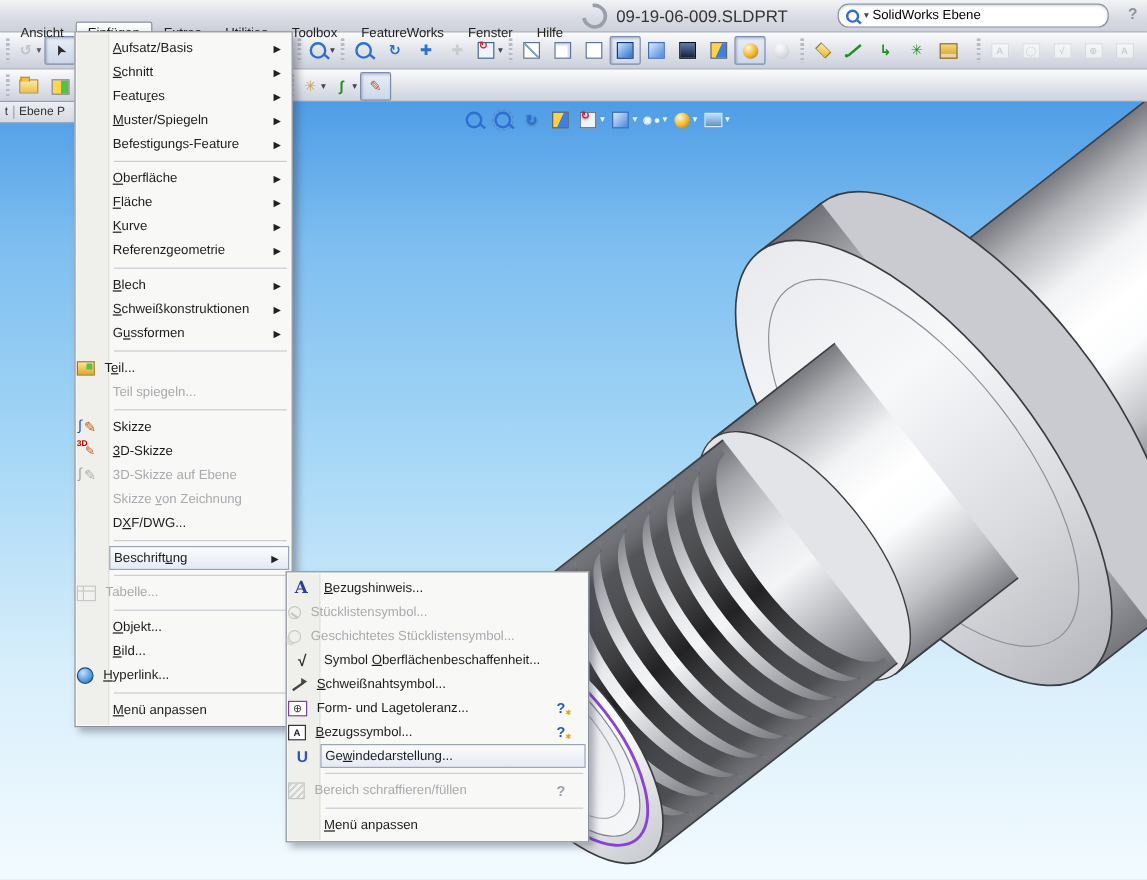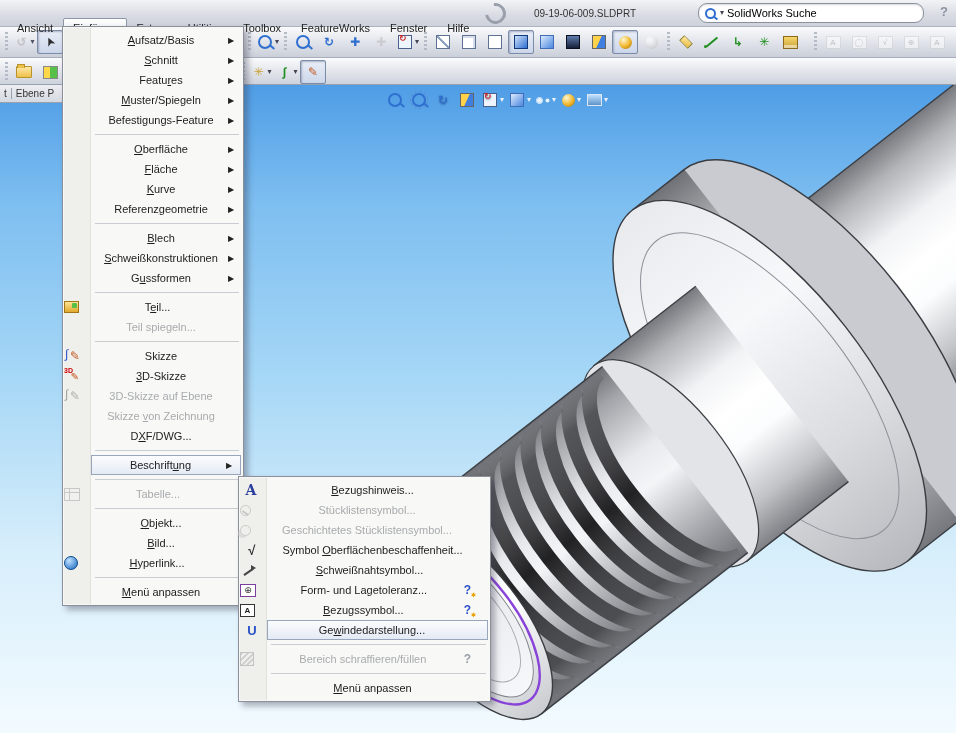--- a/index.html
+++ b/index.html
@@ -7,21 +7,21 @@
        -webkit-font-smoothing:antialiased;}
   .app{position:relative;width:956px;height:733px;background:#d6dae2;overflow:hidden;}
 
   
   .menubar{position:relative;height:26px;background:linear-gradient(180deg,#f2f3f6,#d8dbe3 60%,#cdd1da);
            border-bottom:1px solid #aeb3bf;display:flex;align-items:center;font-size:11px;color:#222;}
   .mb-item{padding:3px 9px;margin-top:1px;border:1px solid transparent;border-radius:2px;cursor:default;}
   .mb-item.active{background:linear-gradient(180deg,#ffffff,#e2e6ee);border-color:#8e97a8;}
   .mb-logo{width:15px;height:15px;border:3px solid #9aa0ab;border-left-color:transparent;border-radius:50%;
            transform:rotate(35deg);margin-left:6px;}
-  .doc-title{position:absolute;left:585px;transform:translateX(-50%);font-size:10px;color:#333;}
+  .doc-title{position:absolute;left:585px;transform:translateX(-50%);font-size:14px;color:#333;}
   .search-pill{position:absolute;right:32px;top:3px;width:212px;height:18px;background:#fff;border:1px solid #8a92a0;
                border-radius:9px;display:flex;align-items:center;padding:0 6px;gap:3px;font-size:11px;color:#000;
                box-shadow:inset 0 1px 2px rgba(0,0,0,.15);}
   .search-lens{width:7px;height:7px;border:2px solid #2f6fd0;border-radius:50%;position:relative;flex:none;}
   .search-lens::after{content:"";position:absolute;width:5px;height:2px;background:#2f6fd0;right:-4px;bottom:-2px;
                       transform:rotate(40deg);}
   .mb-help{position:absolute;right:8px;top:4px;font-weight:bold;color:#8d93a0;font-size:13px;}
   .dd{font-size:8px;color:#445;line-height:1;margin-left:1px;}
 
   
@@ -114,21 +114,21 @@
   .q-help.gray{color:#9aa0aa;}
   .q-help.gray::after{content:none;}
 
   
   .panel{position:absolute;background:#f8f8f6;border:1px solid #8a8f99;box-shadow:4px 4px 6px rgba(60,60,80,.4);
          z-index:50;font-size:11px;color:#1c1c1c;padding:3px 1px;}
   .panel .gutterbg{position:absolute;left:1px;top:1px;bottom:1px;width:26px;background:#efefeb;border-right:1px solid #e2e2dc;}
   #insert-menu{left:62px;top:26px;width:178px;}
   #annot-submenu{left:238px;top:476px;width:249px;}
   .mi{position:relative;display:flex;align-items:center;height:20px;cursor:default;}
-  .mi .lbl{flex:1;padding-left:8px;white-space:nowrap;text-align:center;}
+  .mi .lbl{flex:1;padding-left:8px;white-space:nowrap;}
   .mi .lbl u{text-underline-offset:1px;}
   .mi .arr{width:14px;font-size:8px;color:#222;}
   .mi.dis .lbl,.mi.dis .arr{color:#a8aaad;}
   .mi.hl{background:linear-gradient(180deg,#fbfcfe,#e4eaf4);border:1px solid #98a5bb;height:18px;margin:0 1px 0 27px;}
   .mi.hl .mic{margin-left:-27px;}
   .msep{height:1px;background:#c9ccd1;margin:4px 3px 4px 31px;}
 
   
   .viewport{position:absolute;left:0;top:84px;width:956px;height:649px;overflow:hidden;
             background:linear-gradient(180deg,#4f9de6 0%,#7dbef0 18%,#a6d7f6 45%,#d7eefb 72%,#f3fbff 100%);
@@ -157,21 +157,21 @@
         <span class="mb-item">Toolbox</span>
         <span class="mb-item">FeatureWorks</span>
         <span class="mb-item">Fenster</span>
         <span class="mb-item">Hilfe</span>
       </div>
     <span class="mb-logo"></span>
     <span class="doc-title">09-19-06-009.SLDPRT</span>
     <div class="search-pill">
       <span class="search-lens"></span>
       <span class="dd">▾</span>
-      <span>SolidWorks Suche</span>
+      <span>SolidWorks Ebene</span>
     </div>
     <span class="mb-help">?</span>
   </div>
 
   <div class="toolbar r1" id="toolbar1">
       <div class="tgroup">
         <span class="thandle"></span>
         <div class="tbtn disabled">
           <span class="ticon dis" style="color: rgb(139, 143, 152);">↺</span>
           <span class="dd">▾</span>

